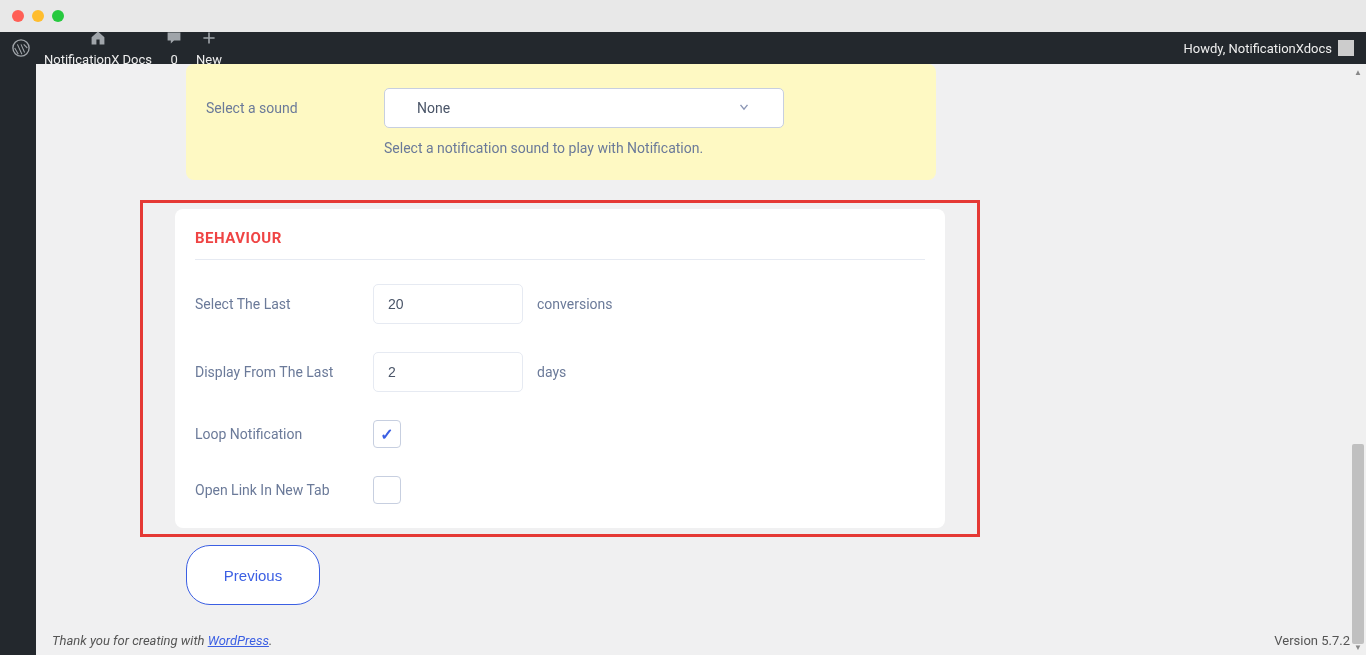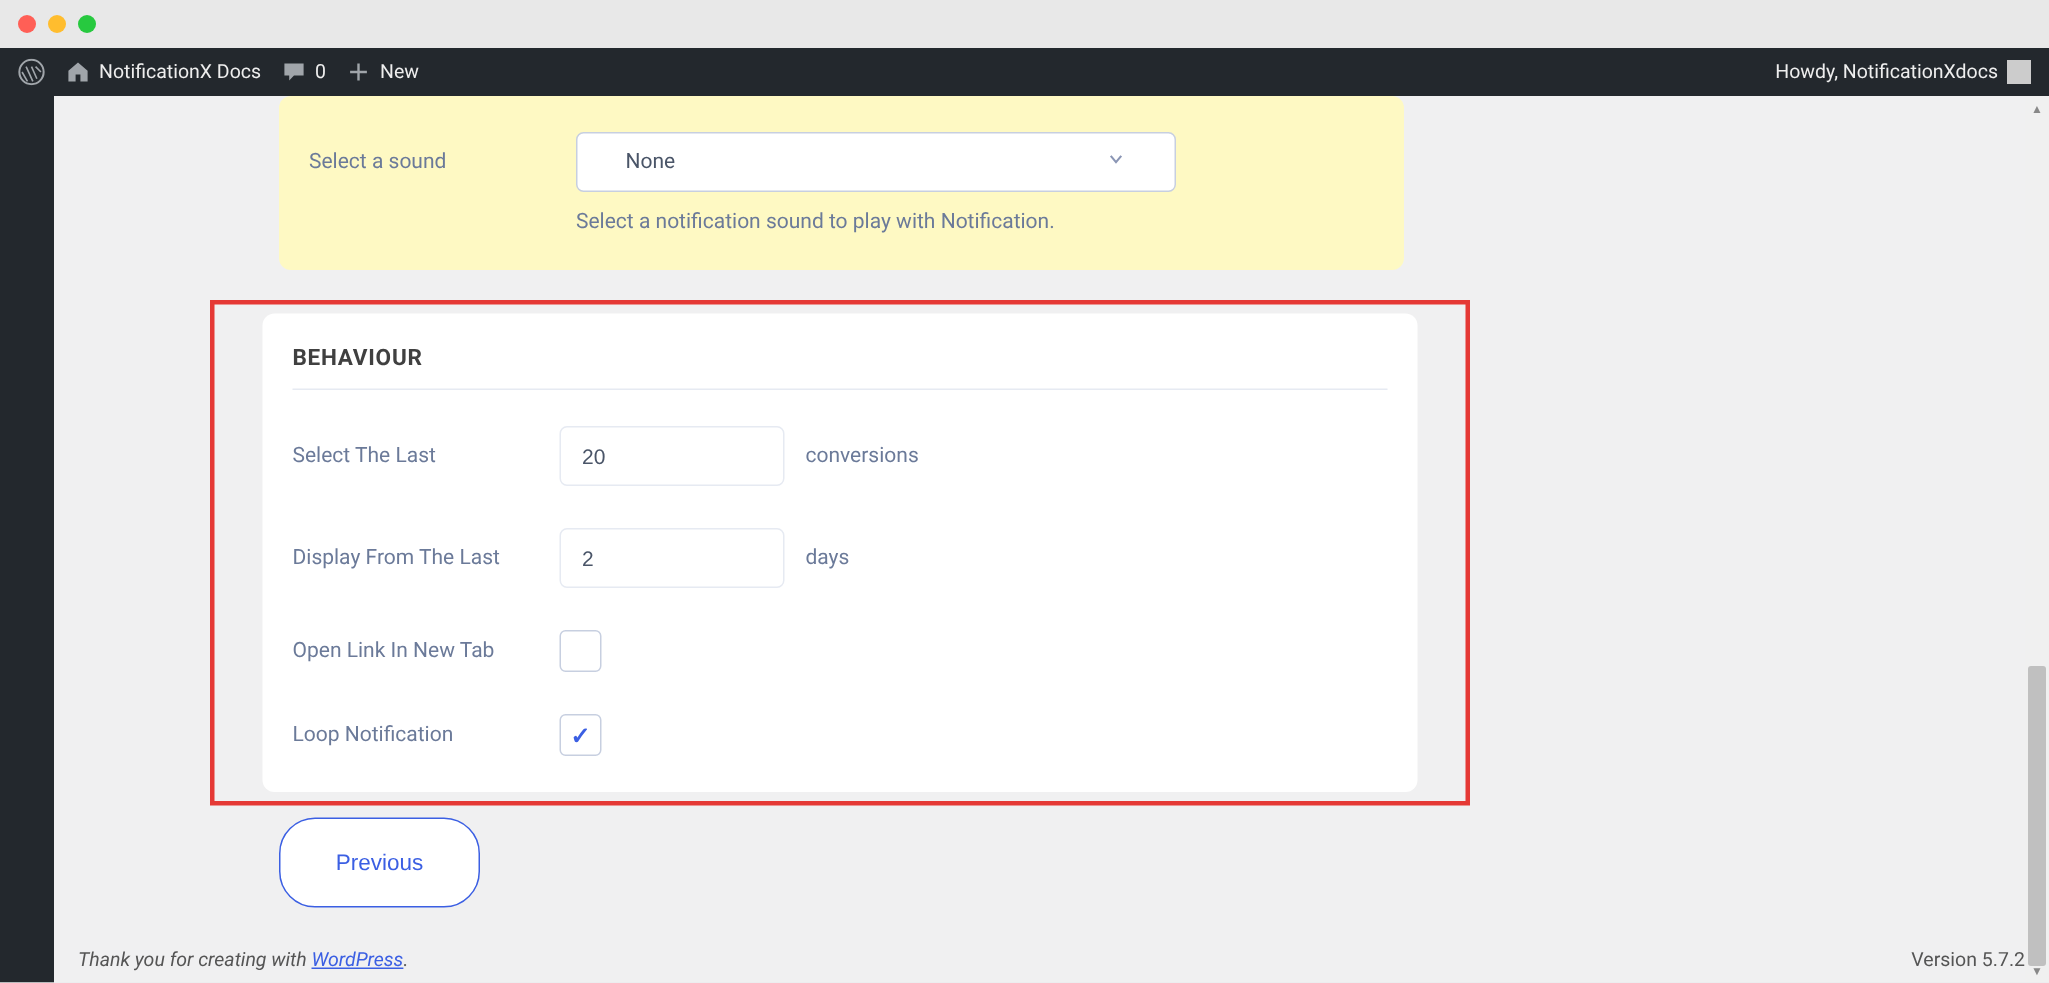--- a/index.html
+++ b/index.html
@@ -46,20 +46,21 @@
       display: flex;
       align-items: center;
       gap: 14px;
     }
     .wp-bar-item {
       display: flex;
       align-items: center;
       gap: 6px;
       color: #eee;
       cursor: pointer;
+      flex-direction: column;
     }
     .wp-bar-item svg {
       fill: #a0a5aa;
     }
     .wp-bar-right {
       display: flex;
       align-items: center;
       gap: 6px;
     }
     .wp-avatar {
@@ -147,21 +148,21 @@
     }
     
     .card-header {
       padding: 20px 0 12px 0;
       border-bottom: 1px solid #e6eaf2;
       margin-bottom: 24px;
     }
     .card-title {
       font-size: 15px;
       font-weight: 700;
-      color: #404040;
+      color: #ef4444;
       letter-spacing: 0.5px;
     }
     
     .behaviour-row {
       display: flex;
       align-items: center;
       margin-bottom: 28px;
     }
     .behaviour-row:last-child {
       margin-bottom: 0;
@@ -353,29 +354,29 @@
             <span class="suffix-text">conversions</span>
           </div>
 
           <div class="behaviour-row">
             <div class="form-label">Display From The Last</div>
             <input class="number-input" value="2" style="">
             <span class="suffix-text">days</span>
           </div>
 
           <div class="behaviour-row">
-            <div class="form-label">Open Link In New Tab</div>
-            <div class="checkbox-box"></div>
-          </div>
-
-          <div class="behaviour-row">
             <div class="form-label">Loop Notification</div>
             <div class="checkbox-box">
               <span class="checkbox-check">✓</span>
             </div>
+          </div>
+
+          <div class="behaviour-row">
+            <div class="form-label">Open Link In New Tab</div>
+            <div class="checkbox-box"></div>
           </div>
         </div>
       </div>
 
       <button class="previous-btn">
         <span>Previous</span>
       </button>
 
     </div>
 

